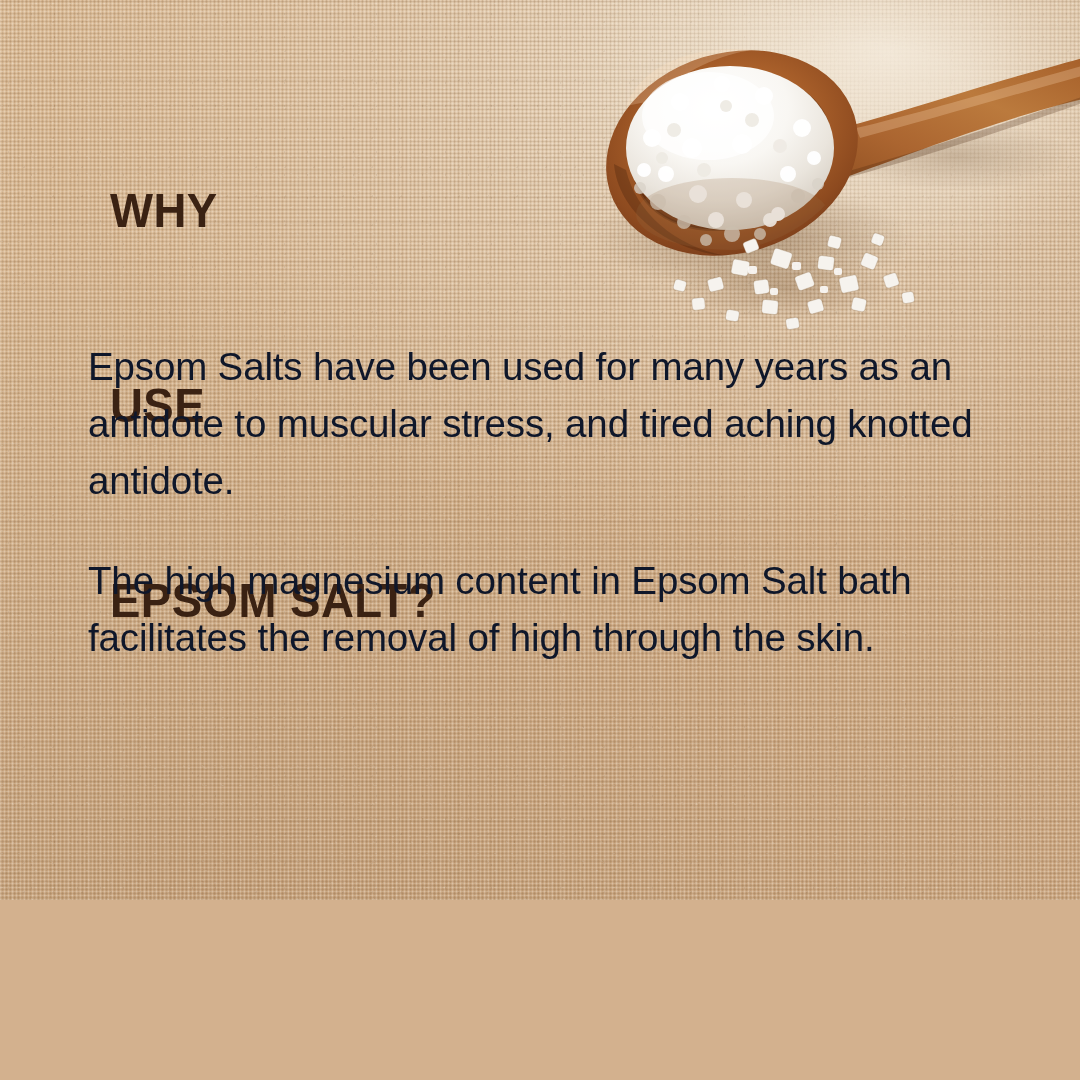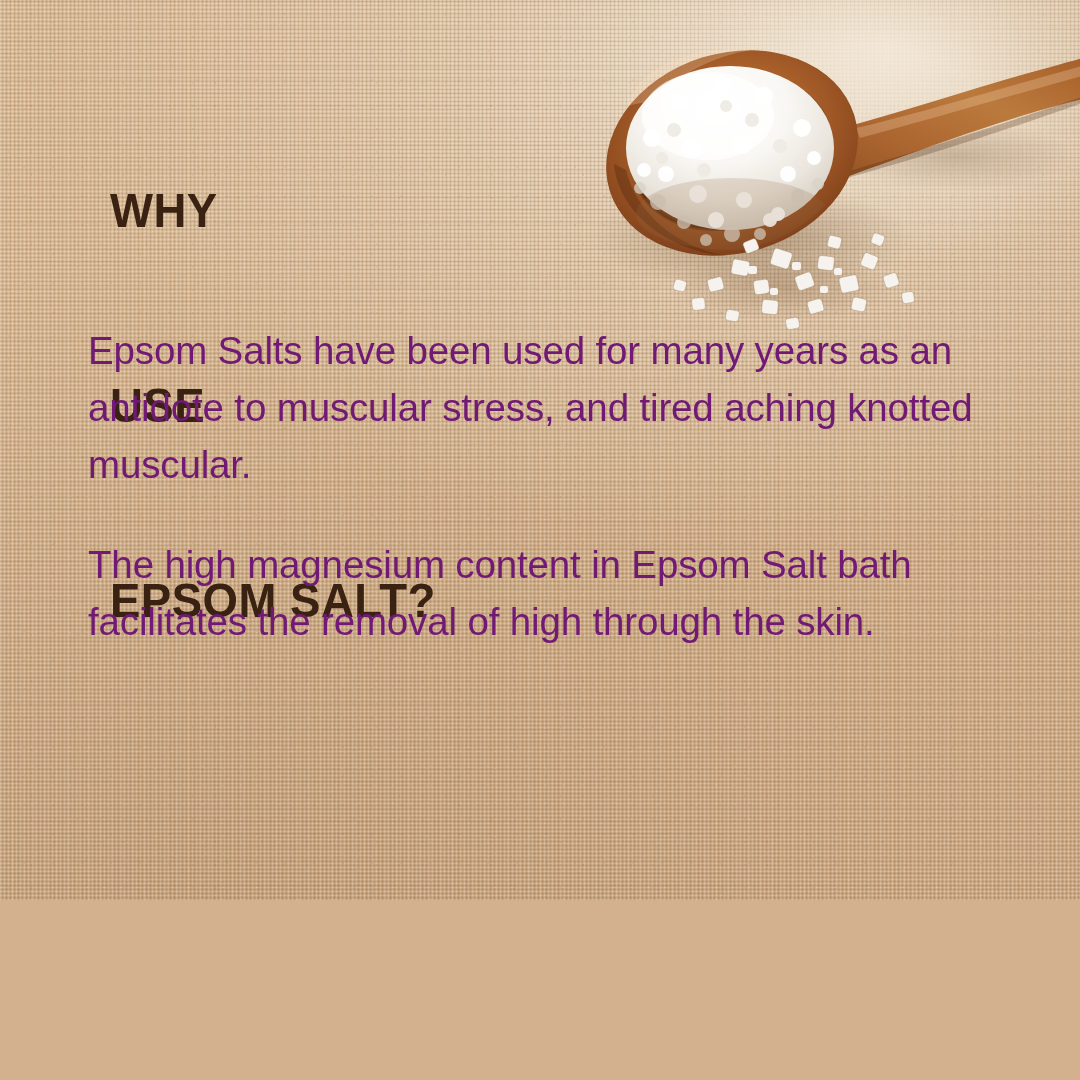--- a/index.html
+++ b/index.html
@@ -76,22 +76,22 @@
     font-size:49px;
     line-height:65px;
     letter-spacing:.5px;
     transform:scaleX(.93);transform-origin:left top;
     white-space:pre;
   }
   .heading span{display:block;}
 
   
   .body-copy{
-    position:absolute;left:88px;top:322px;width:975px;
-    color:#701a75;
+    position:absolute;left:88px;top:338px;width:975px;
+    color:#0f172a;
     font-family:"Liberation Sans",sans-serif;
     font-weight:normal;
     font-size:38.5px;
     line-height:57px;
     letter-spacing:-.15px;
   }
   .body-copy p{margin:0;}
   .body-copy p + p{margin-top:43px;}
   .body-copy .ln{display:block;white-space:pre;}
 </style>
@@ -247,21 +247,21 @@
   <div class="heading">
     <span>WHY</span>
     <span>USE</span>
     <span>EPSOM SALT?</span>
   </div>
 
   <div class="body-copy">
     <p>
       <span class="ln">Epsom Salts have been used for many years as an</span>
       <span class="ln">antidote to muscular stress, and tired aching knotted</span>
-      <span class="ln">muscular.</span>
+      <span class="ln">antidote.</span>
     </p>
     <p>
       <span class="ln">The high magnesium content in Epsom Salt bath</span>
       <span class="ln">facilitates the removal of high through the skin.</span>
     </p>
     <p>
     </p>
   </div>
 
 </div>

